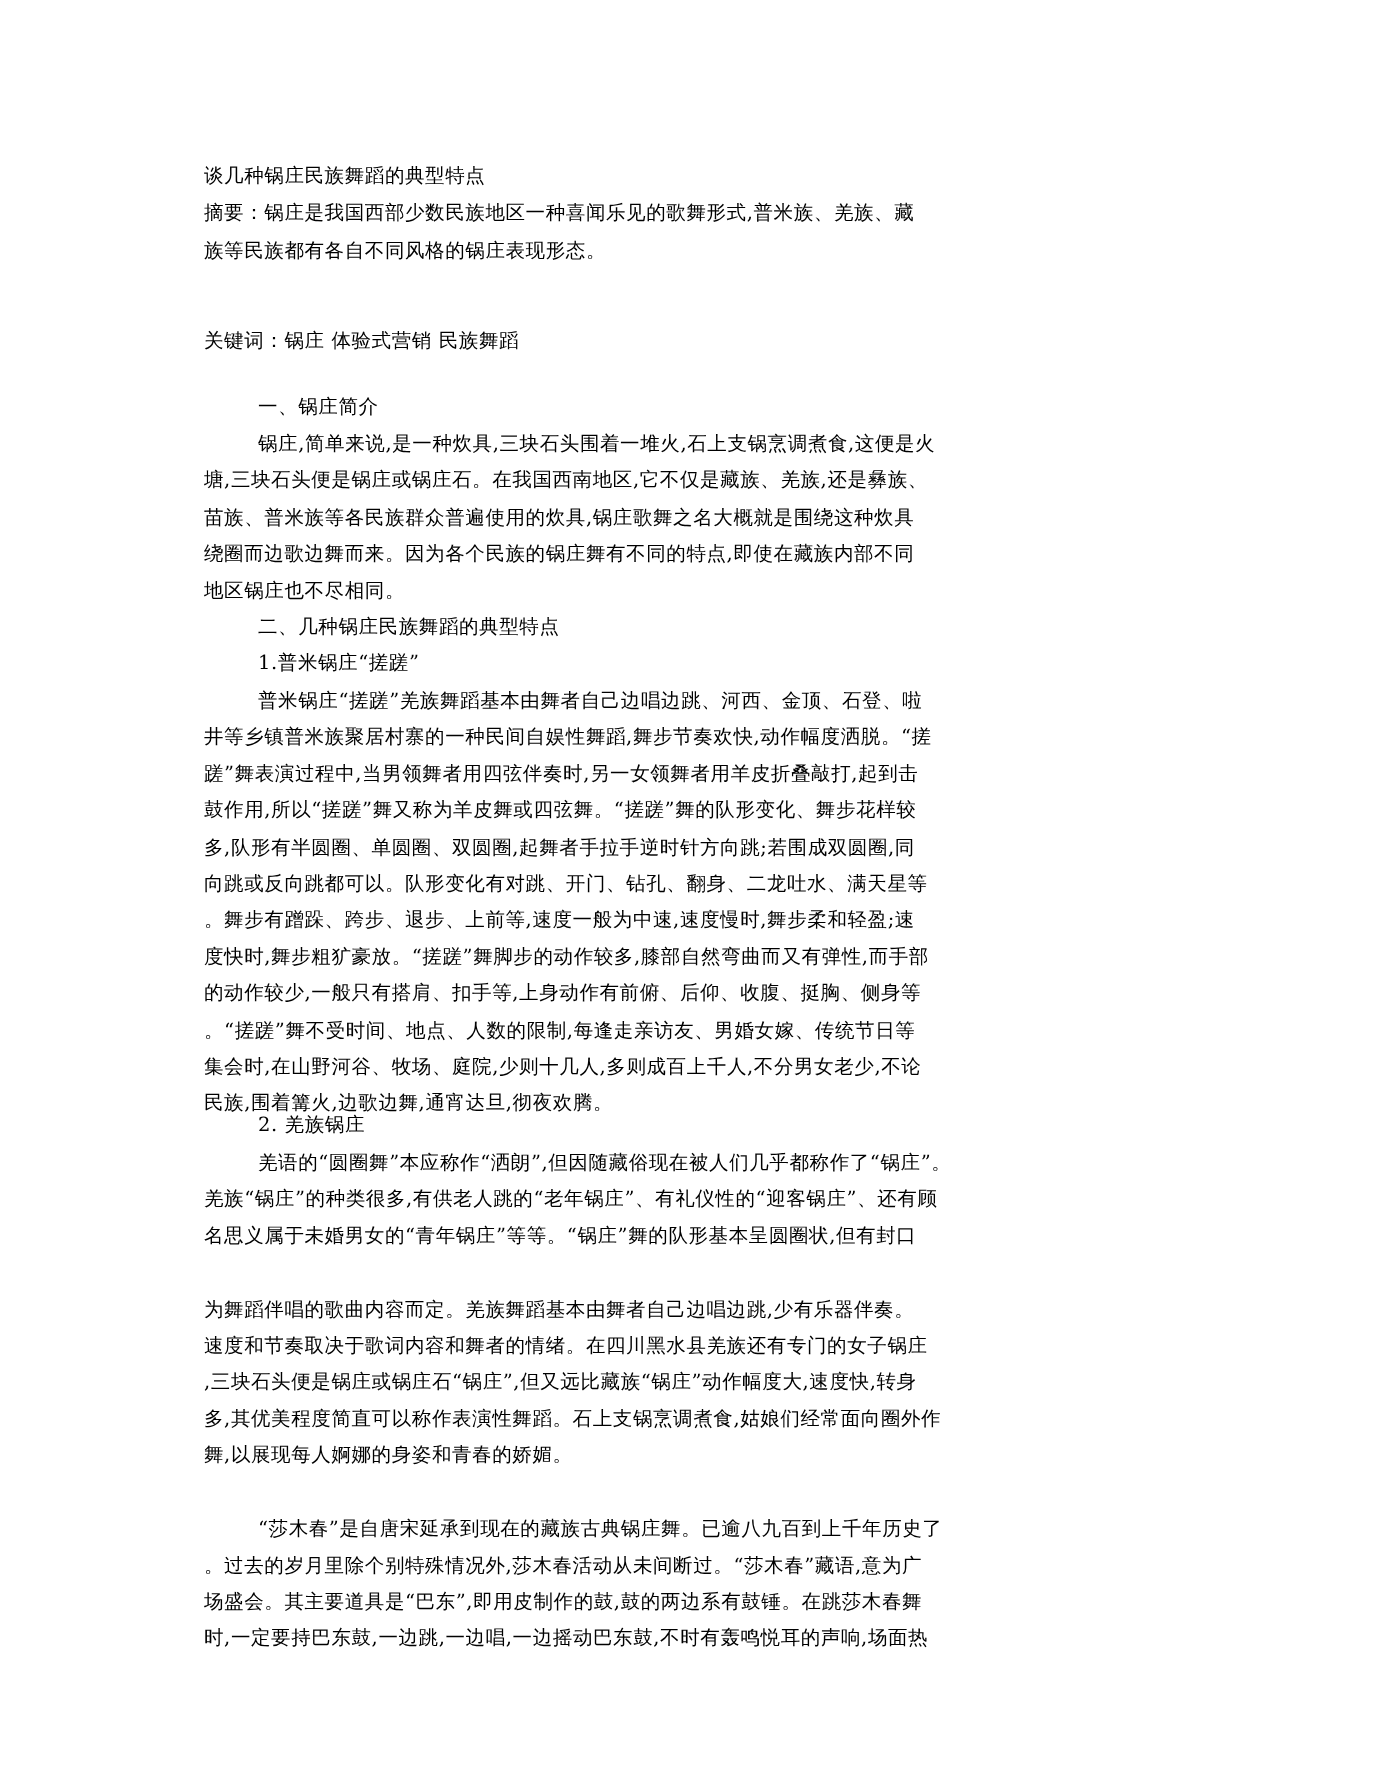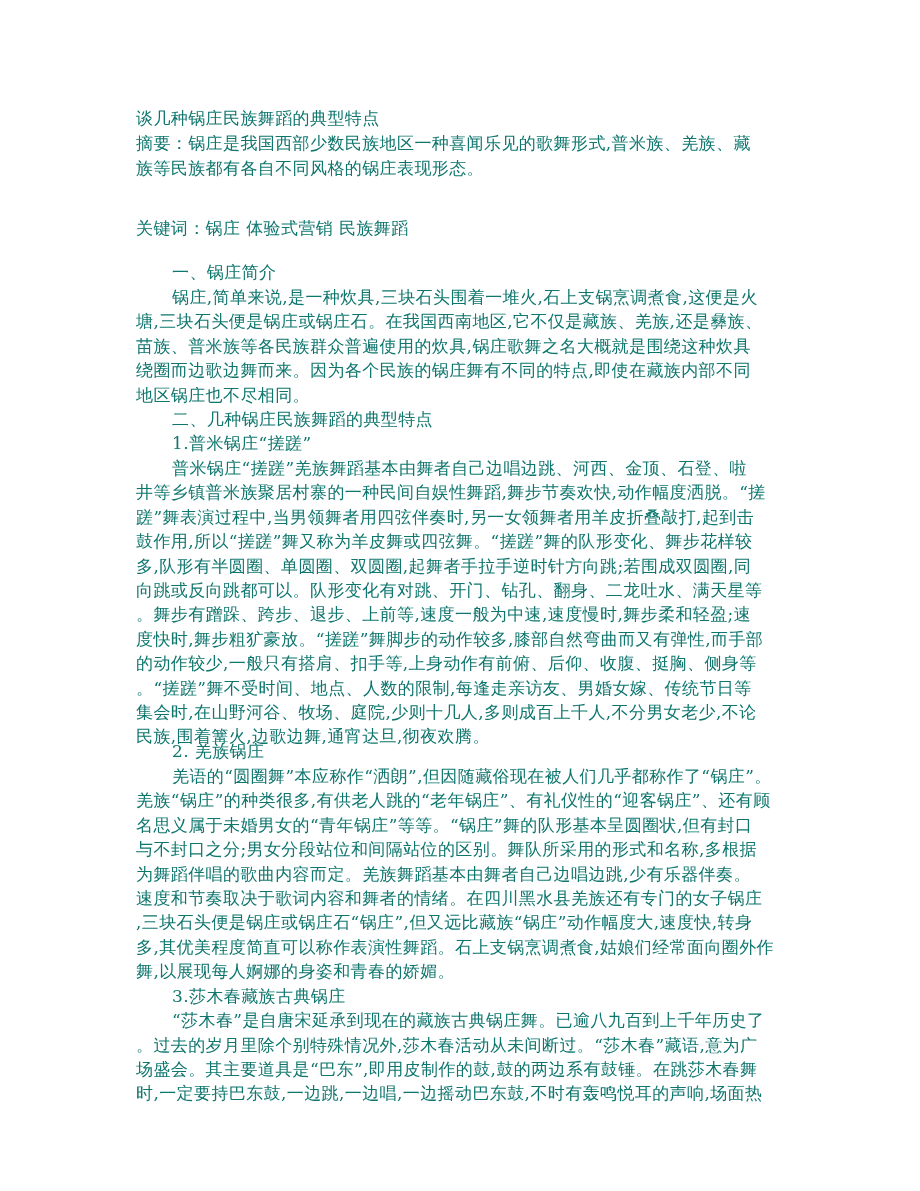--- a/index.html
+++ b/index.html
@@ -1,21 +1,21 @@
 <!DOCTYPE html>
 <html><head>
 <meta charset="utf-8">
 <style>
   html, body { margin: 0; padding: 0; background: #ffffff; }
   body { width: 920px; height: 1191px; position: relative; overflow: hidden; }
   .page { position: absolute; left: 0; top: 0; width: 920px; height: 1191px; }
   .ln {
     position: absolute; left: 136px; width: 650px;
     font-family: "DejaVu Serif", "Liberation Serif", serif;
-    font-size: 17px; line-height: 22px; color: #0f766e;
+    font-size: 13px; line-height: 22px; color: #000000;
     white-space: nowrap; letter-spacing: 0.4px;
   }
   .ind { left: 172px; }
 </style>
 </head>
 <body>
 
 <div class="page">
   <div class="ln" style="top:107px">谈几种锅庄民族舞蹈的典型特点</div>
   <div class="ln" style="top:132px">摘要：锅庄是我国西部少数民族地区一种喜闻乐见的歌舞形式,普米族、羌族、藏</div>
@@ -42,25 +42,23 @@
   <div class="ln" style="top:628px">度快时,舞步粗犷豪放。“搓蹉”舞脚步的动作较多,膝部自然弯曲而又有弹性,而手部</div>
   <div class="ln" style="top:652px">的动作较少,一般只有搭肩、扣手等,上身动作有前俯、后仰、收腹、挺胸、侧身等</div>
   <div class="ln" style="top:677px">。“搓蹉”舞不受时间、地点、人数的限制,每逢走亲访友、男婚女嫁、传统节日等</div>
   <div class="ln" style="top:701px">集会时,在山野河谷、牧场、庭院,少则十几人,多则成百上千人,不分男女老少,不论</div>
   <div class="ln" style="top:725px">民族,围着篝火,边歌边舞,通宵达旦,彻夜欢腾。</div>
 
   <div class="ln ind" style="top:740px">2. 羌族锅庄</div>
   <div class="ln" style="top:789px">羌族“锅庄”的种类很多,有供老人跳的“老年锅庄”、有礼仪性的“迎客锅庄”、还有顾</div>
   <div class="ln ind" style="top:765px">羌语的“圆圈舞”本应称作“洒朗”,但因随藏俗现在被人们几乎都称作了“锅庄”。</div>
   <div class="ln" style="top:814px">名思义属于未婚男女的“青年锅庄”等等。“锅庄”舞的队形基本呈圆圈状,但有封口</div>
-  <div class="ln" style="top:838px">与不封口之分;男女分段站位和间隔站位的区别。舞队所采用的形式和名称,多根据</div>
   <div class="ln" style="top:863px">为舞蹈伴唱的歌曲内容而定。羌族舞蹈基本由舞者自己边唱边跳,少有乐器伴奏。</div>
   <div class="ln" style="top:887px">速度和节奏取决于歌词内容和舞者的情绪。在四川黑水县羌族还有专门的女子锅庄</div>
   <div class="ln" style="top:911px">,三块石头便是锅庄或锅庄石“锅庄”,但又远比藏族“锅庄”动作幅度大,速度快,转身</div>
   <div class="ln" style="top:936px">多,其优美程度简直可以称作表演性舞蹈。石上支锅烹调煮食,姑娘们经常面向圈外作</div>
   <div class="ln" style="top:960px">舞,以展现每人婀娜的身姿和青春的娇媚。</div>
 
-  <div class="ln ind" style="top:985px">3.莎木春藏族古典锅庄</div>
   <div class="ln ind" style="top:1009px">“莎木春”是自唐宋延承到现在的藏族古典锅庄舞。已逾八九百到上千年历史了</div>
   <div class="ln" style="top:1034px">。过去的岁月里除个别特殊情况外,莎木春活动从未间断过。“莎木春”藏语,意为广</div>
   <div class="ln" style="top:1058px">场盛会。其主要道具是“巴东”,即用皮制作的鼓,鼓的两边系有鼓锤。在跳莎木春舞</div>
   <div class="ln" style="top:1082px">时,一定要持巴东鼓,一边跳,一边唱,一边摇动巴东鼓,不时有轰鸣悦耳的声响,场面热</div>
 </div>
 
 </body></html>

